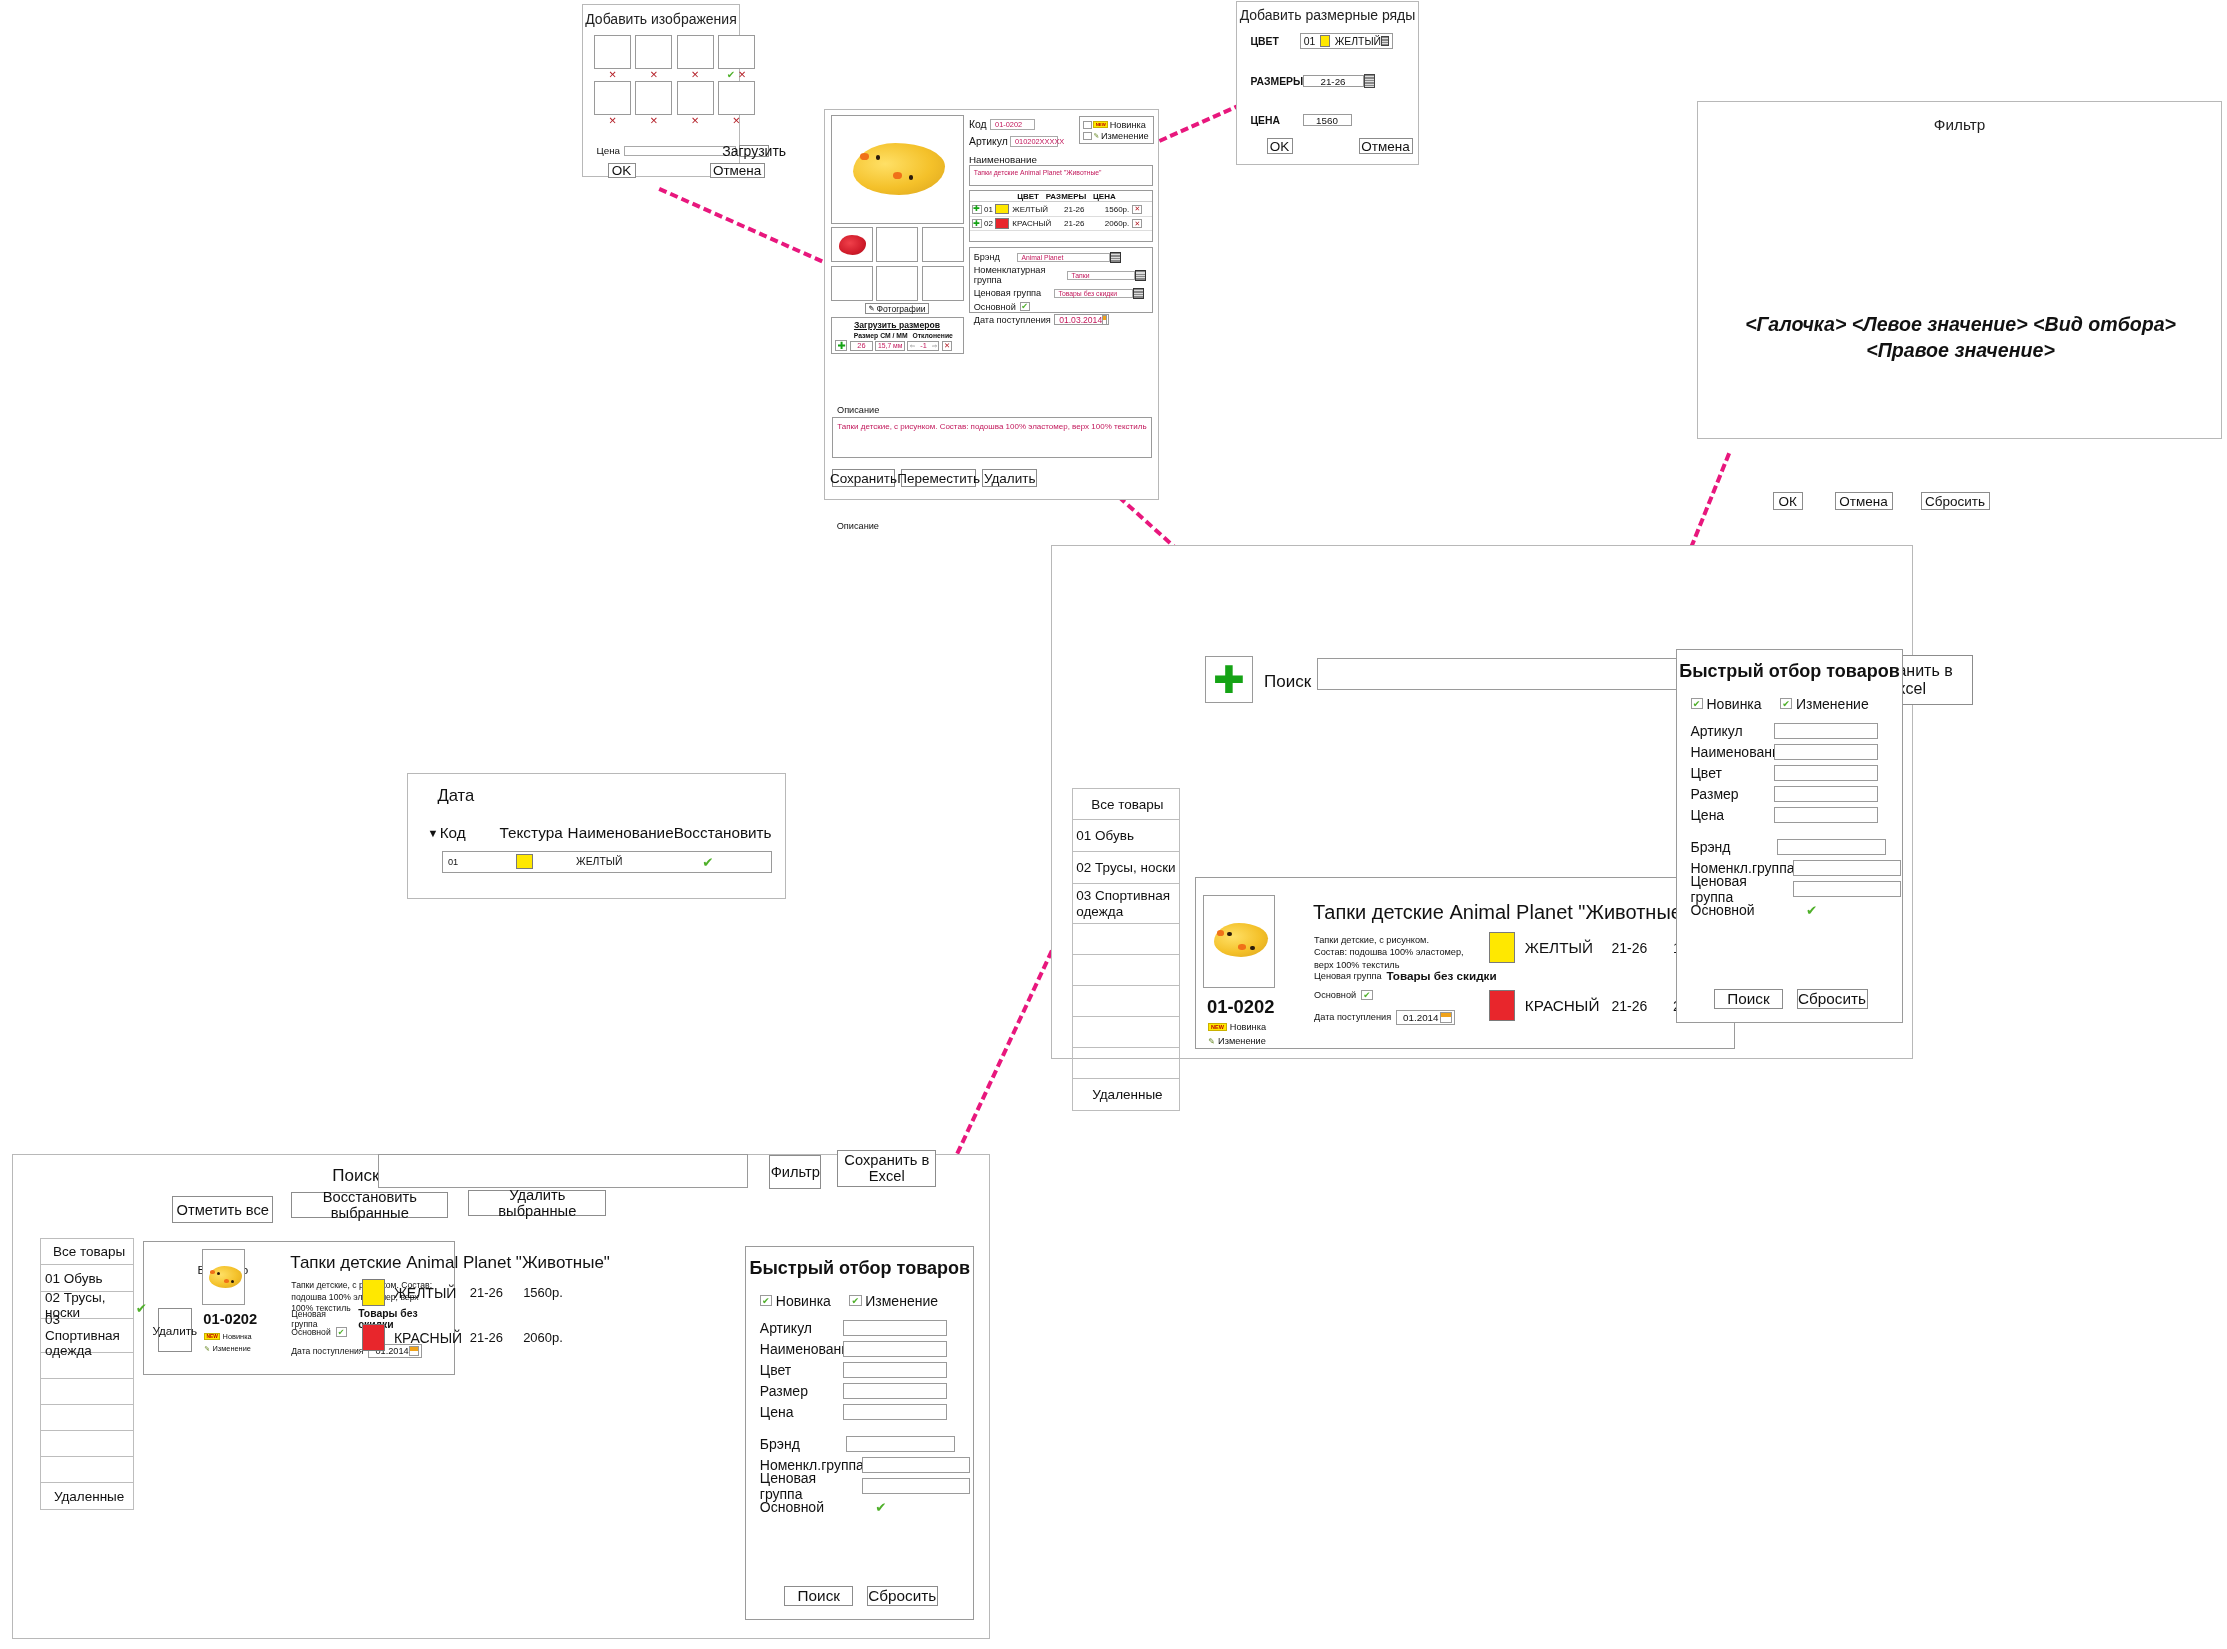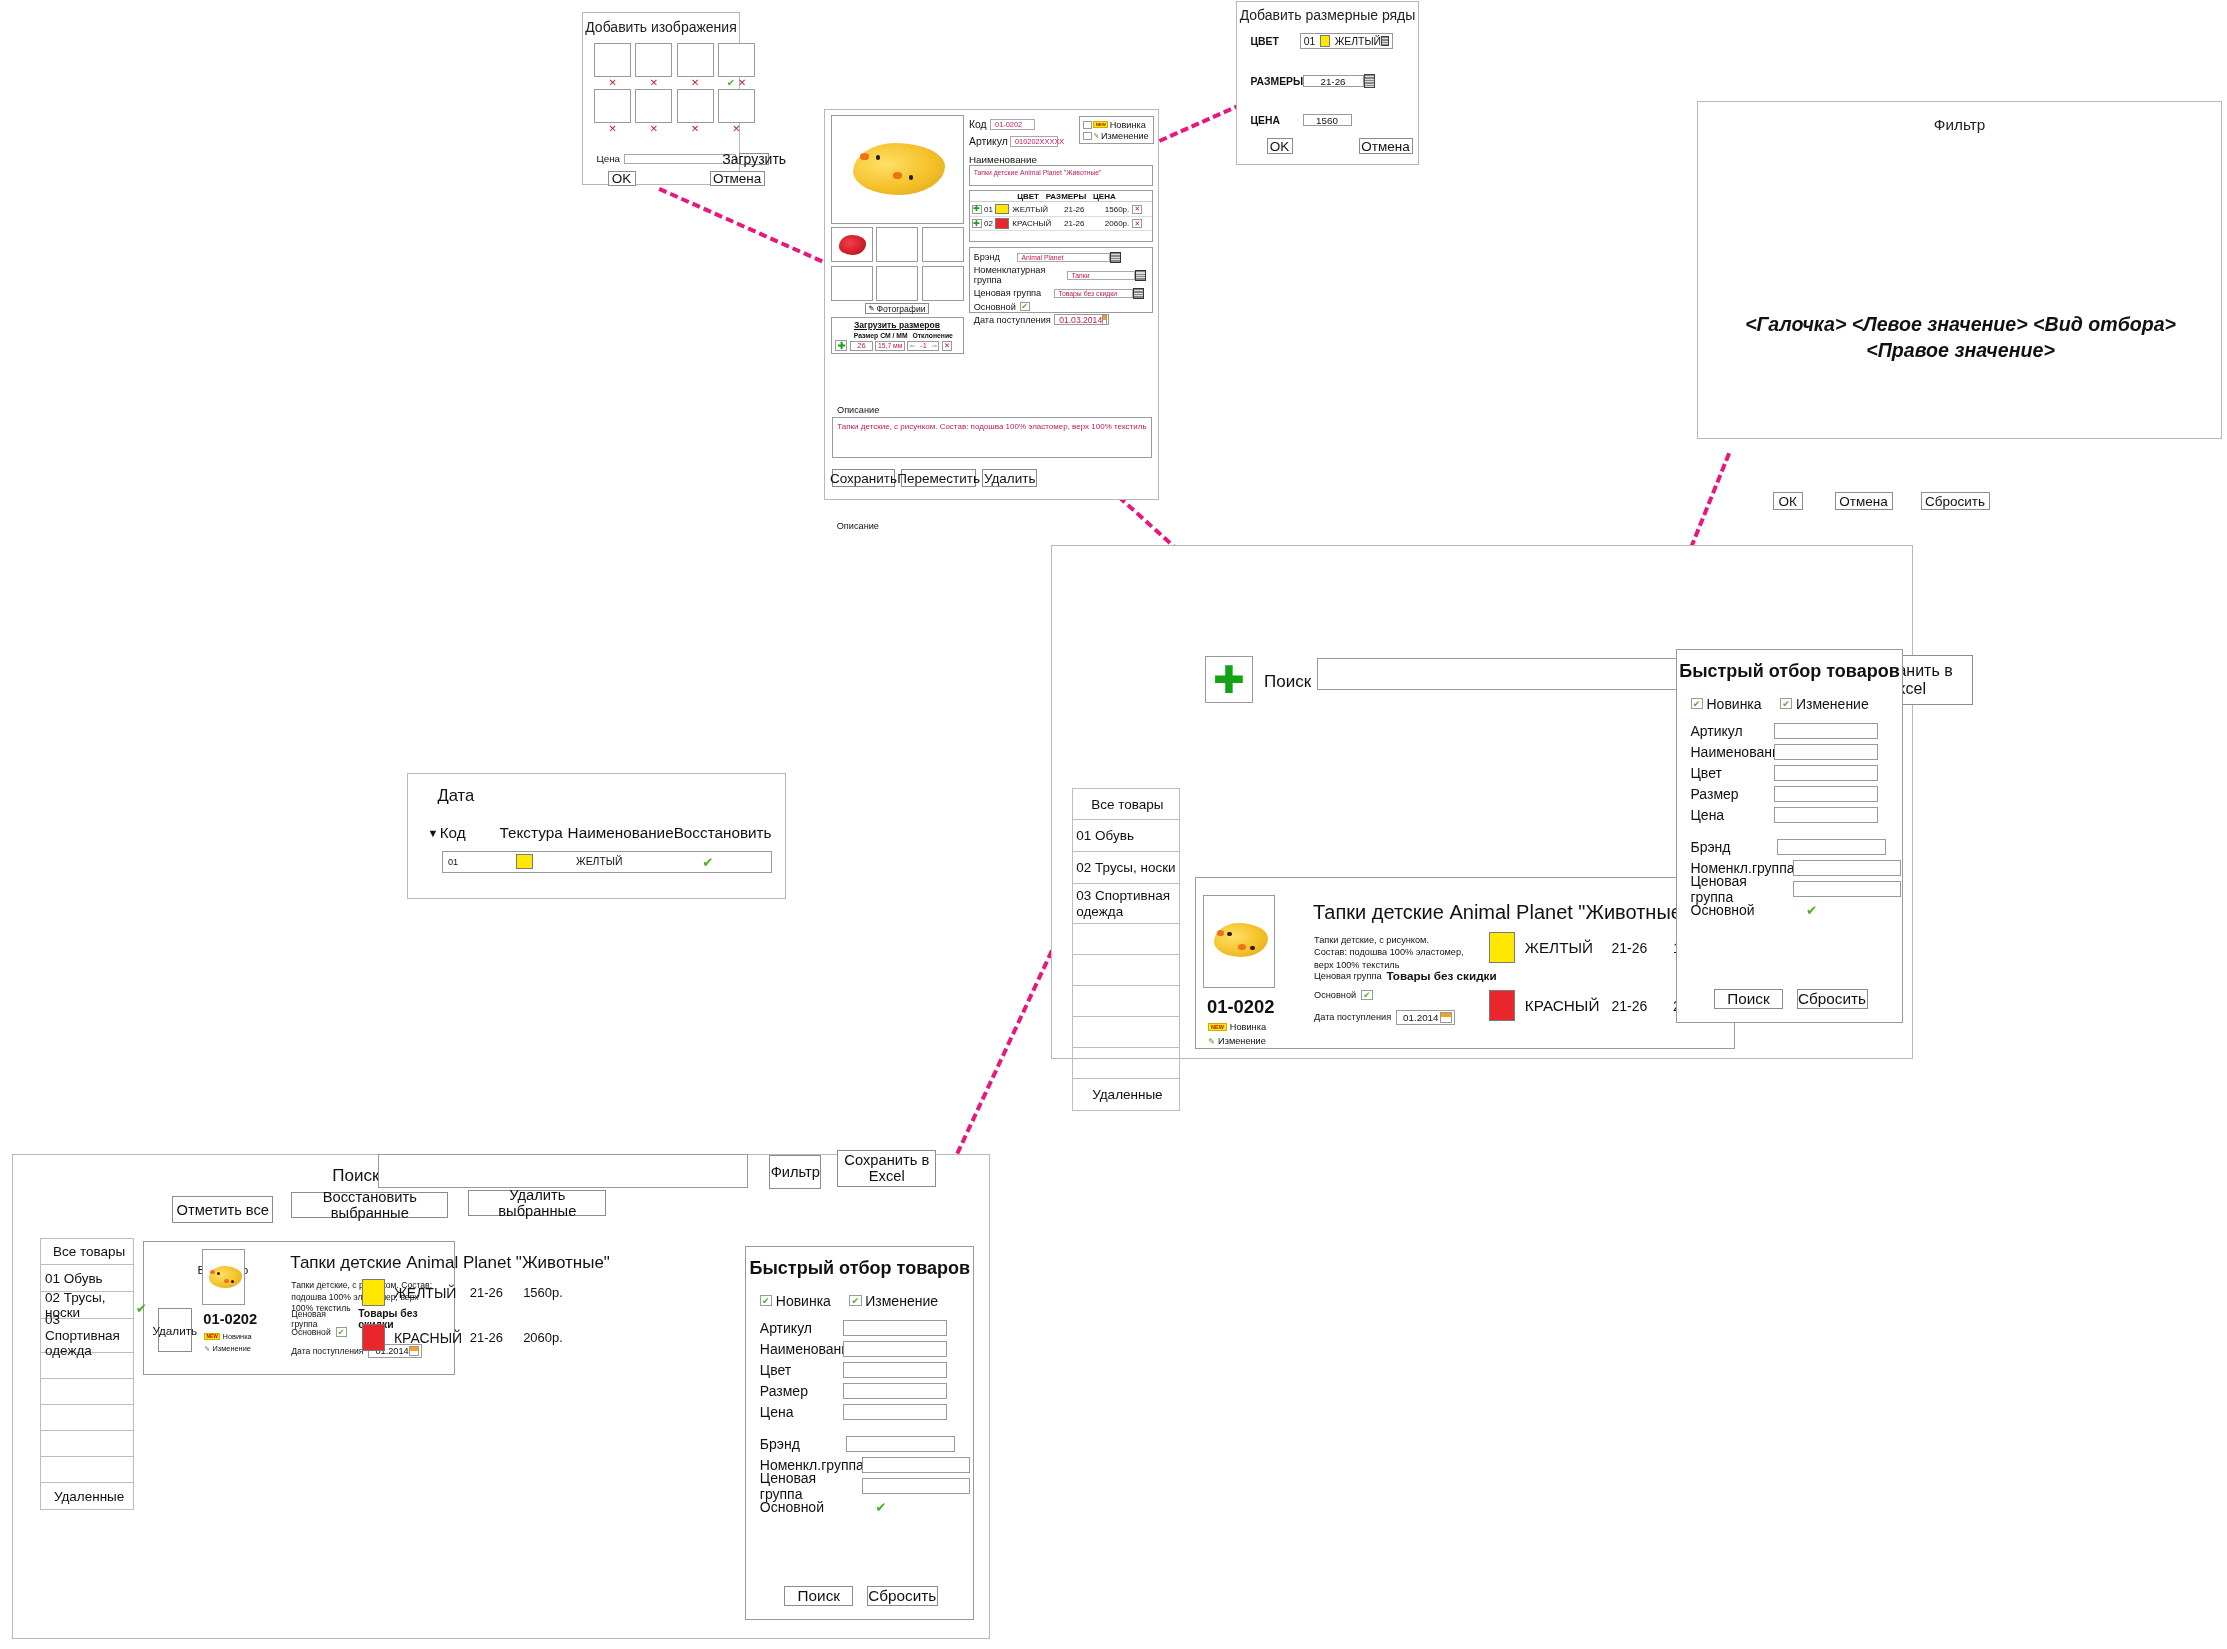--- a/index.html
+++ b/index.html
@@ -42,21 +42,21 @@
 </style>
 </head>
 <body>
 
 <div class="dash" style="left:660px;top:187px;width:288px;transform:rotate(24deg);"></div>
 <div class="dash" style="left:1105px;top:163px;width:184px;transform:rotate(-24deg);"></div>
 <div class="dash" style="left:1102px;top:479px;width:203px;transform:rotate(42deg);"></div>
 <div class="dash" style="left:1731px;top:454px;width:172px;transform:rotate(112deg);"></div>
 <div class="dash" style="left:1074px;top:908px;width:368px;transform:rotate(115deg);"></div>
 
-<div class="win" style="left:582px;top:12px;width:158px;height:173px;">
+<div class="win" style="left:582px;top:4px;width:158px;height:173px;">
   <div class="ttl" style="margin-top:6.1px;font-size:14px;">Добавить изображения</div>
 
   <div style="position:absolute;left:11px;top:29.5px;">
     <div style="display:flex;gap:4.3px;">
       <div class="bx" style="width:37px;height:34px;"></div>
       <div class="bx" style="width:37px;height:34px;"></div>
       <div class="bx" style="width:37px;height:34px;"></div>
       <div class="bx" style="width:37px;height:34px;"></div>
     </div>
     <div style="display:flex;gap:4.3px;height:12.3px;align-items:center;">

